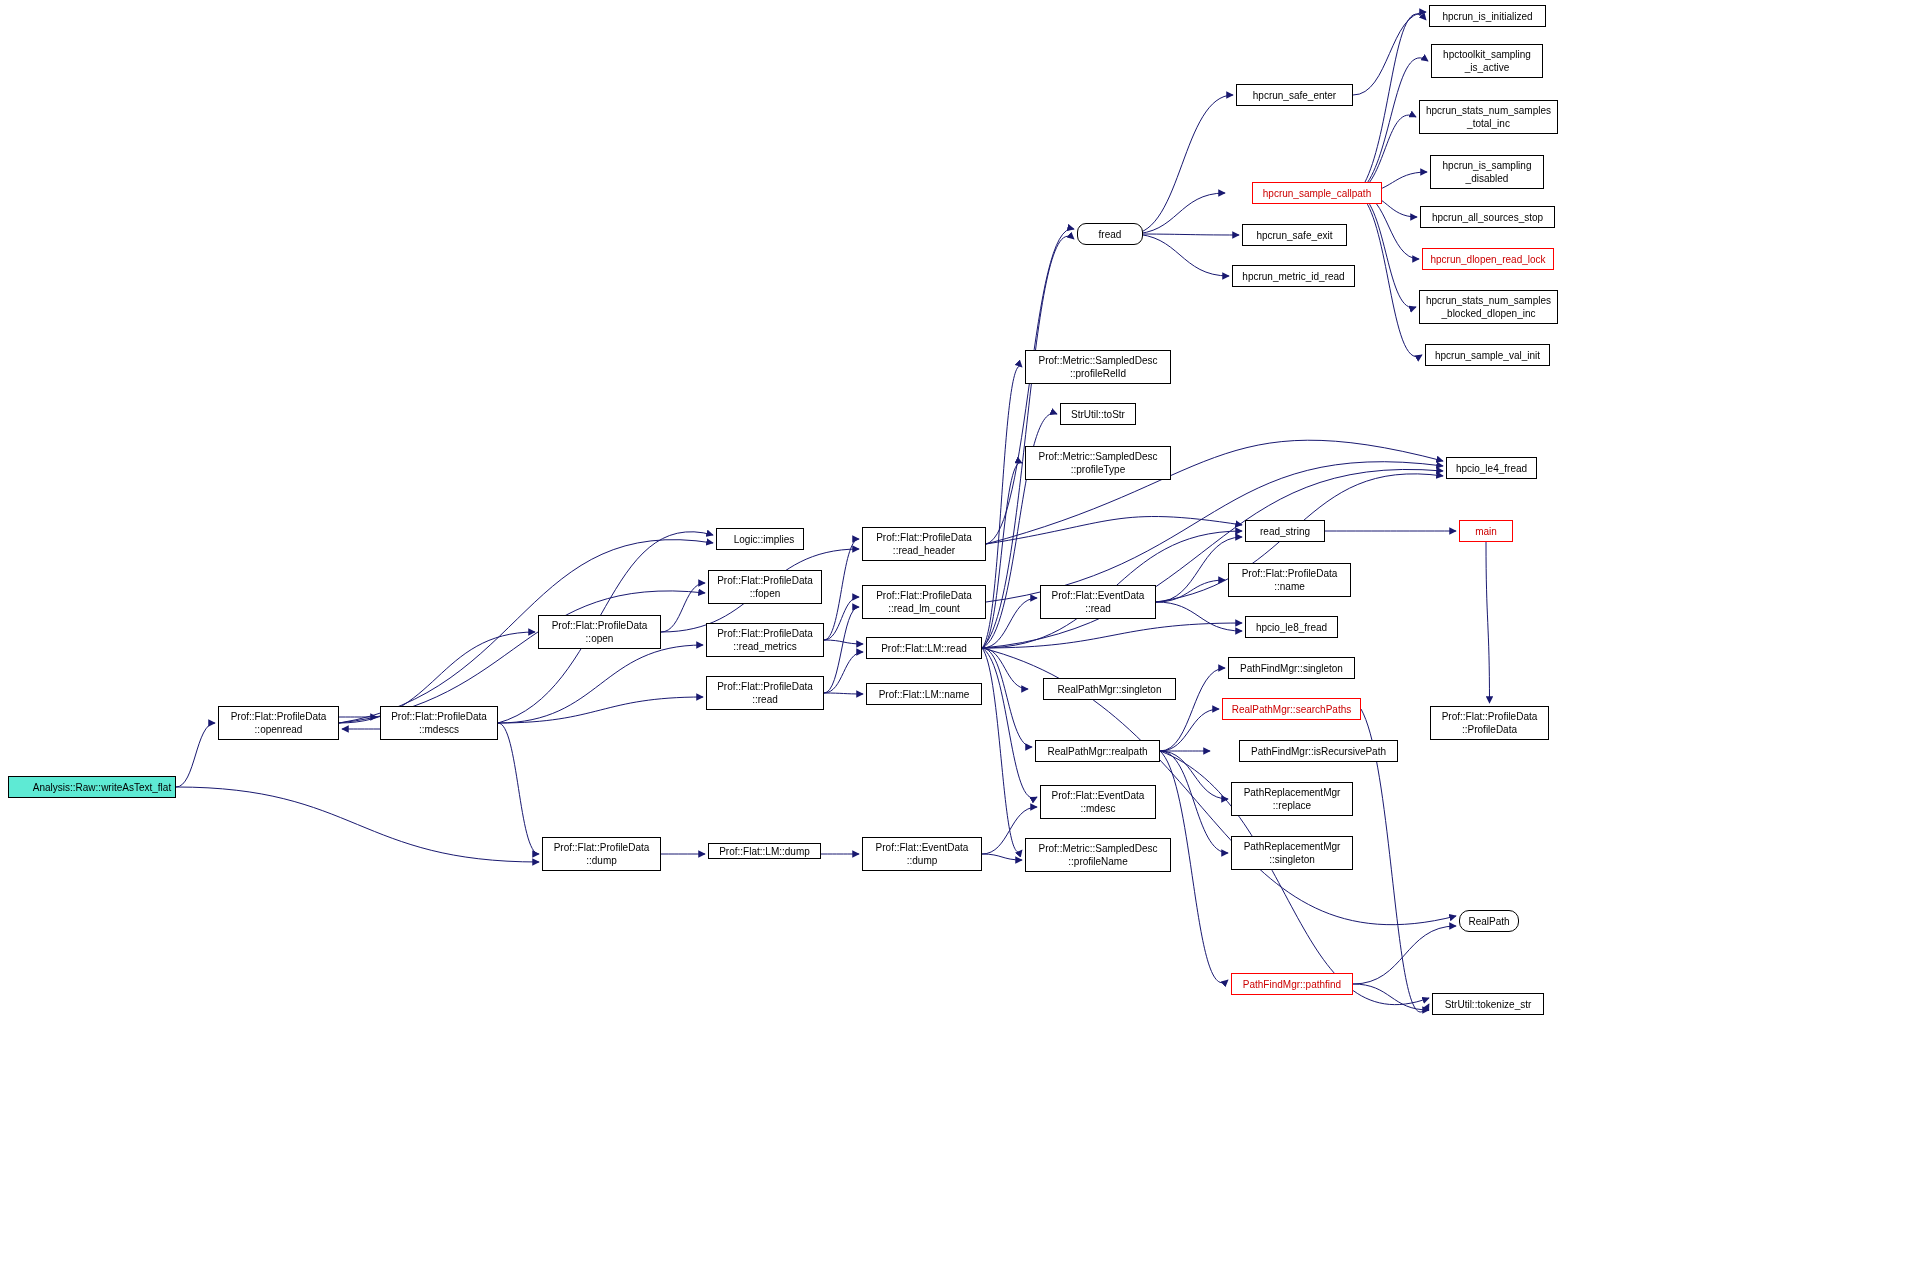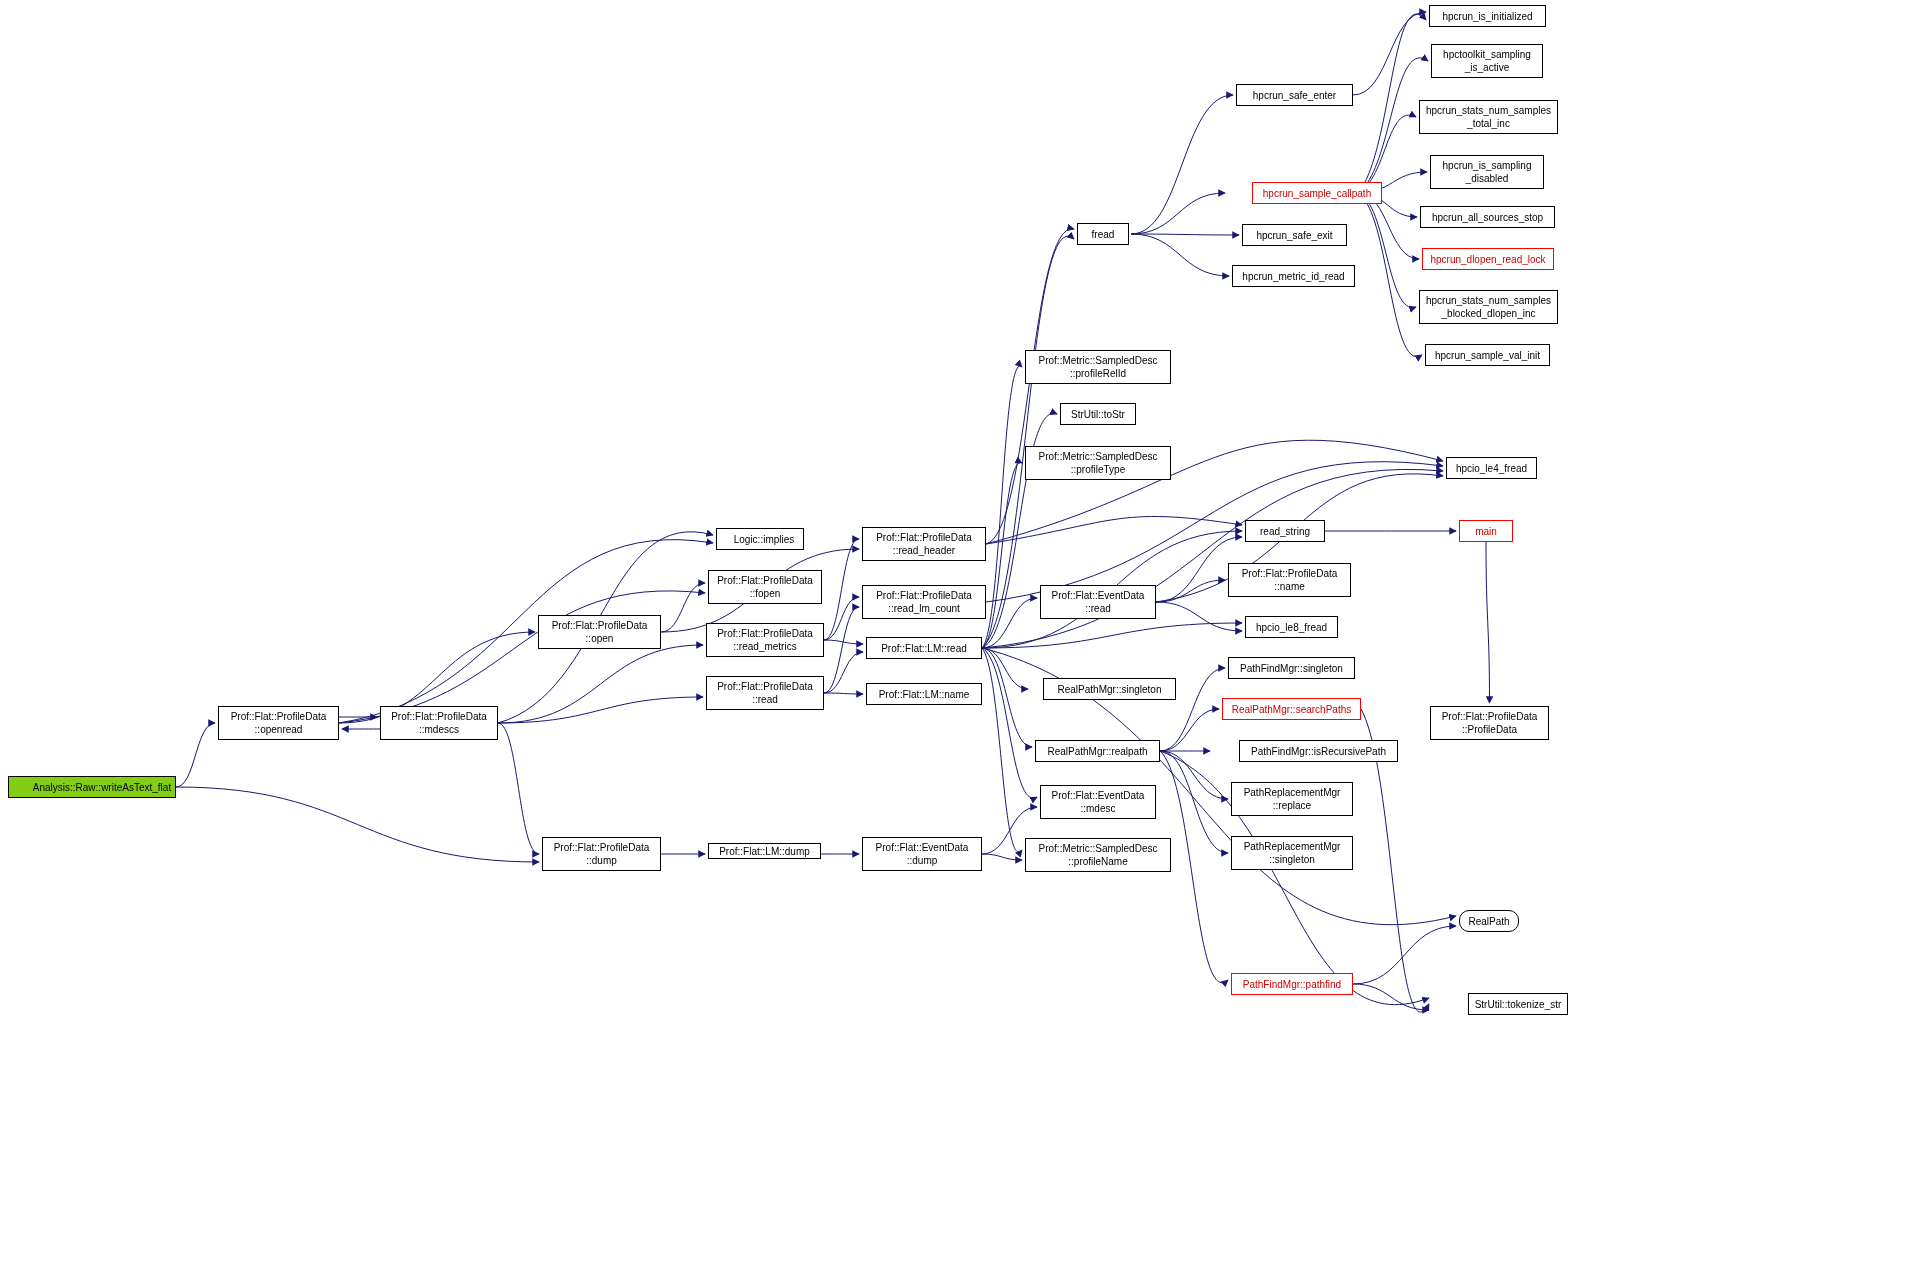--- a/index.html
+++ b/index.html
@@ -30,21 +30,21 @@
     border: 1px solid #000000;
     background: #ffffff;
     color: #000000;
     font-size: 10px;
     line-height: 1.3;
     text-align: center;
     white-space: nowrap;
     cursor: pointer;
   }
   .node span { display:block; }
-  .node.root { background: #84cc16; padding-left: 20px; }
+  .node.root { background: #5eead4; padding-left: 20px; }
   .node.red  { border-color: #ff0000; color: #cc0000; }
 </style>
 </head>
 <body>
 
 <div id="stage">
   <svg id="edges" xmlns="http://www.w3.org/2000/svg">
     <defs>
       <marker id="arrow" viewBox="0 0 10 10" refX="9" refY="5" markerWidth="7.5" markerHeight="7.5" orient="auto-start-reverse">
         <path id="arrow-shape" d="M0,0 L10,5 L0,10 z" fill="#191970"></path>
@@ -171,21 +171,21 @@
       <span>Prof::Flat::ProfileData</span>
       <span>::dump</span>
     </div>
     <div class="node " style="left: 708px; top: 843px; width: 113px; height: 16px;">
       <span>Prof::Flat::LM::dump</span>
     </div>
     <div class="node " style="left: 862px; top: 837px; width: 120px; height: 34px;">
       <span>Prof::Flat::EventData</span>
       <span>::dump</span>
     </div>
-    <div class="node " style="left: 1077px; top: 223px; width: 52px; height: 22px;">
+    <div class="node " style="left: 1077px; top: 223px; width: 66px; height: 22px; border-radius: 9px;">
       <span>fread</span>
     </div>
     <div class="node " style="left: 1236px; top: 84px; width: 117px; height: 22px;">
       <span>hpcrun_safe_enter</span>
     </div>
     <div class="node red" style="left: 1228px; top: 182px; width: 130px; height: 22px; margin-left: 24px;">
       <span>hpcrun_sample_callpath</span>
     </div>
     <div class="node " style="left: 1242px; top: 224px; width: 105px; height: 22px;">
       <span>hpcrun_safe_exit</span>
@@ -286,16 +286,16 @@
     <div class="node " style="left: 1025px; top: 838px; width: 146px; height: 34px;">
       <span>Prof::Metric::SampledDesc</span>
       <span>::profileName</span>
     </div>
     <div class="node " style="left: 1459px; top: 910px; width: 60px; height: 22px; border-radius: 10px;">
       <span>RealPath</span>
     </div>
     <div class="node red" style="left: 1231px; top: 973px; width: 122px; height: 22px;">
       <span>PathFindMgr::pathfind</span>
     </div>
-    <div class="node " style="left: 1432px; top: 993px; width: 100px; height: 22px; margin-left: 36px;">
+    <div class="node " style="left: 1432px; top: 993px; width: 112px; height: 22px;">
       <span>StrUtil::tokenize_str</span>
     </div>
   </div>
 
 </body></html>

